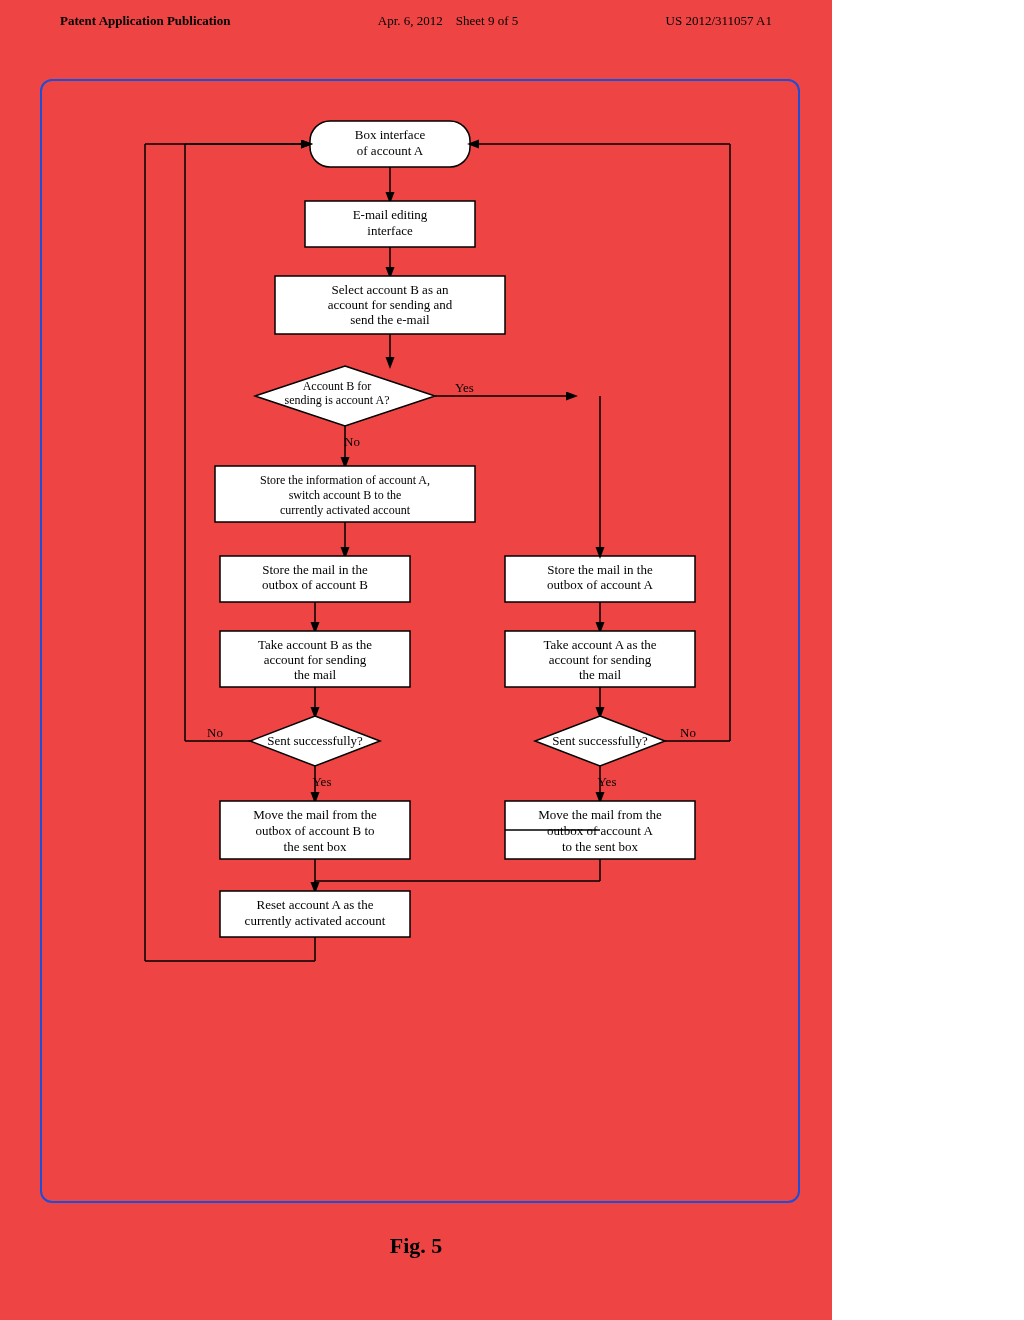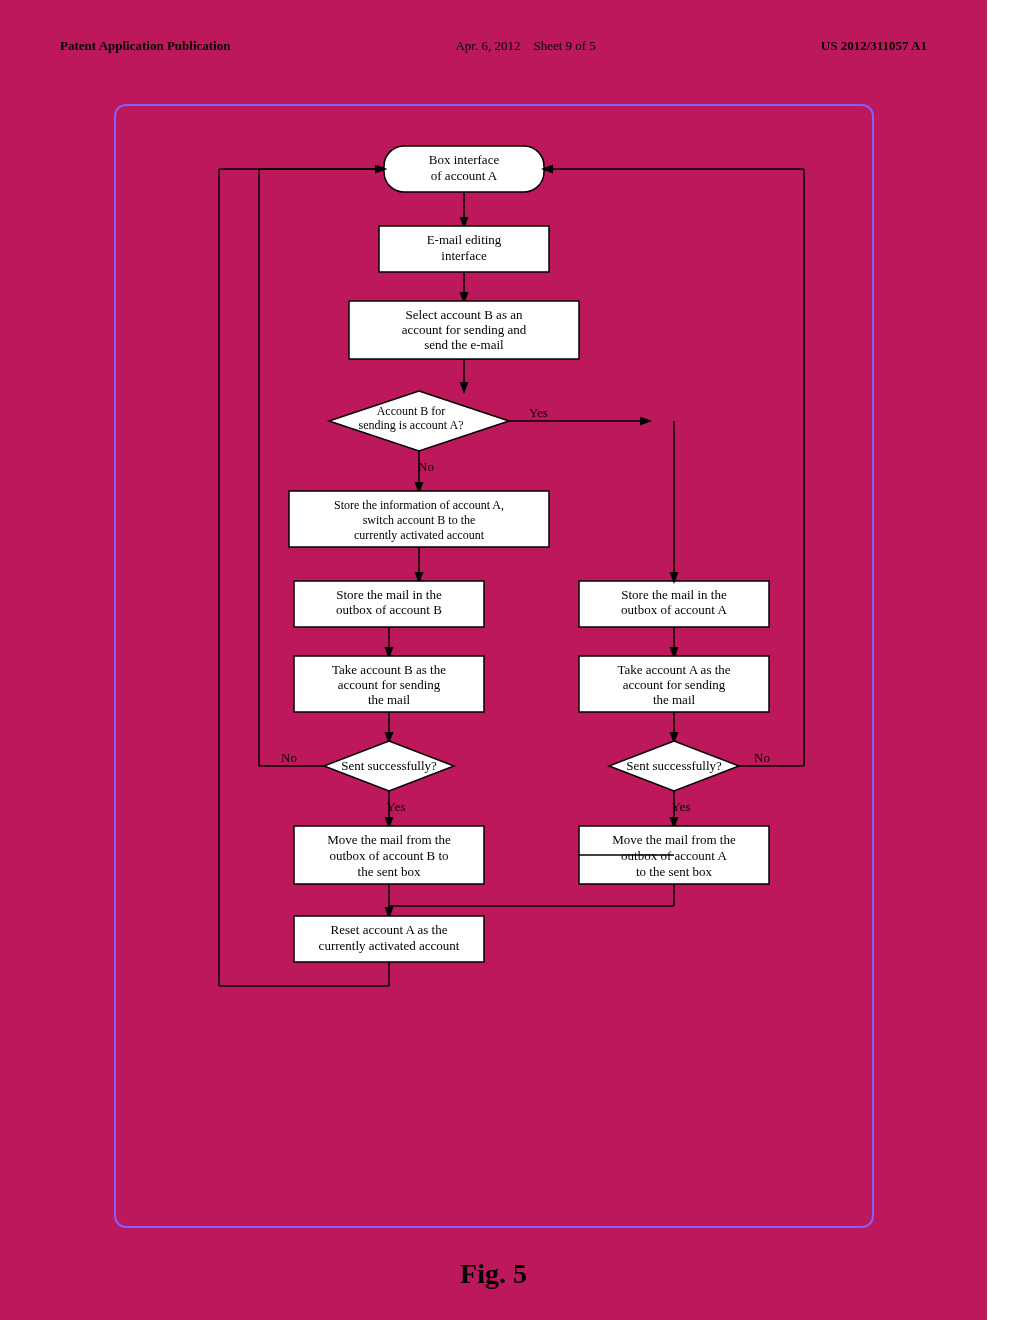--- a/index.html
+++ b/index.html
@@ -5,58 +5,58 @@
     * { box-sizing: border-box; margin: 0; padding: 0; }
     body {
       background: #fff;
       font-family: 'Times New Roman', Times, serif;
       width: 1024px;
       min-height: 1320px;
       position: relative;
     }
 
     .page {
-      width: 987px;
+      width: 832px;
       min-height: 1320px;
-      background: #be185d;
+      background: #ef4444;
       position: relative;
-      padding: 28px 40px;
+      padding: 3px 40px;
     }
 
     .header {
       display: flex;
       justify-content: space-between;
       align-items: flex-start;
       padding: 10px 20px 20px 20px;
       font-size: 13px;
     }
 
     .header-left { font-weight: bold; }
     .header-center { text-align: center; }
-    .header-right { text-align: right; font-weight: bold; }
+    .header-right { text-align: right; }
 
     .diagram-container {
       position: relative;
       width: 760px;
       margin: 30px auto 0 auto;
-      border: 2px solid #8b5cf6;
+      border: 2px solid #1d4ed8;
       border-radius: 12px;
       padding: 30px 20px 30px 20px;
       min-height: 1100px;
     }
 
     
     .flowchart-svg {
       display: block;
       margin: 0 auto;
     }
 
     .fig-label {
       text-align: center;
-      font-size: 28px;
+      font-size: 22px;
       font-weight: bold;
       margin-top: 30px;
       font-family: 'Times New Roman', Times, serif;
     }
   </style>
 </head>
 <body>
 
 <div class="page">
   <div class="header">

